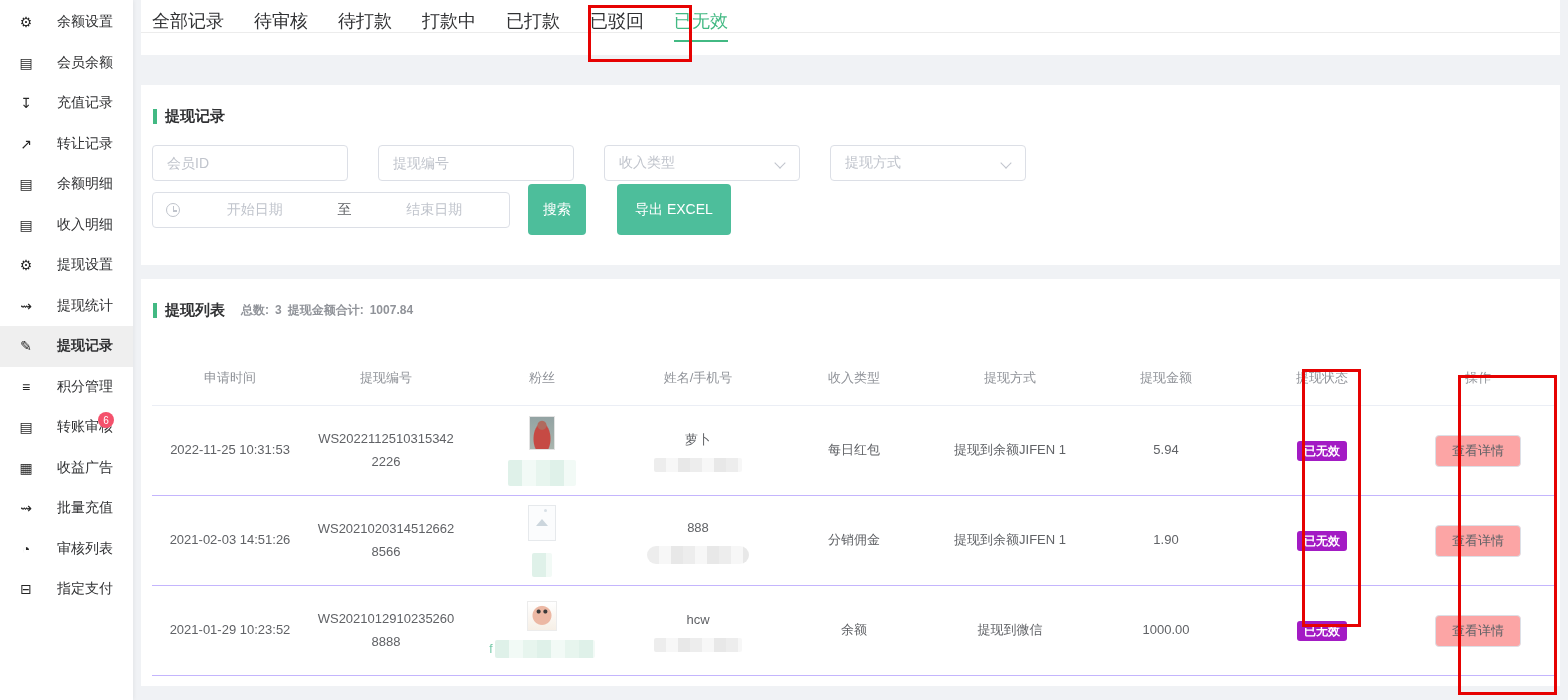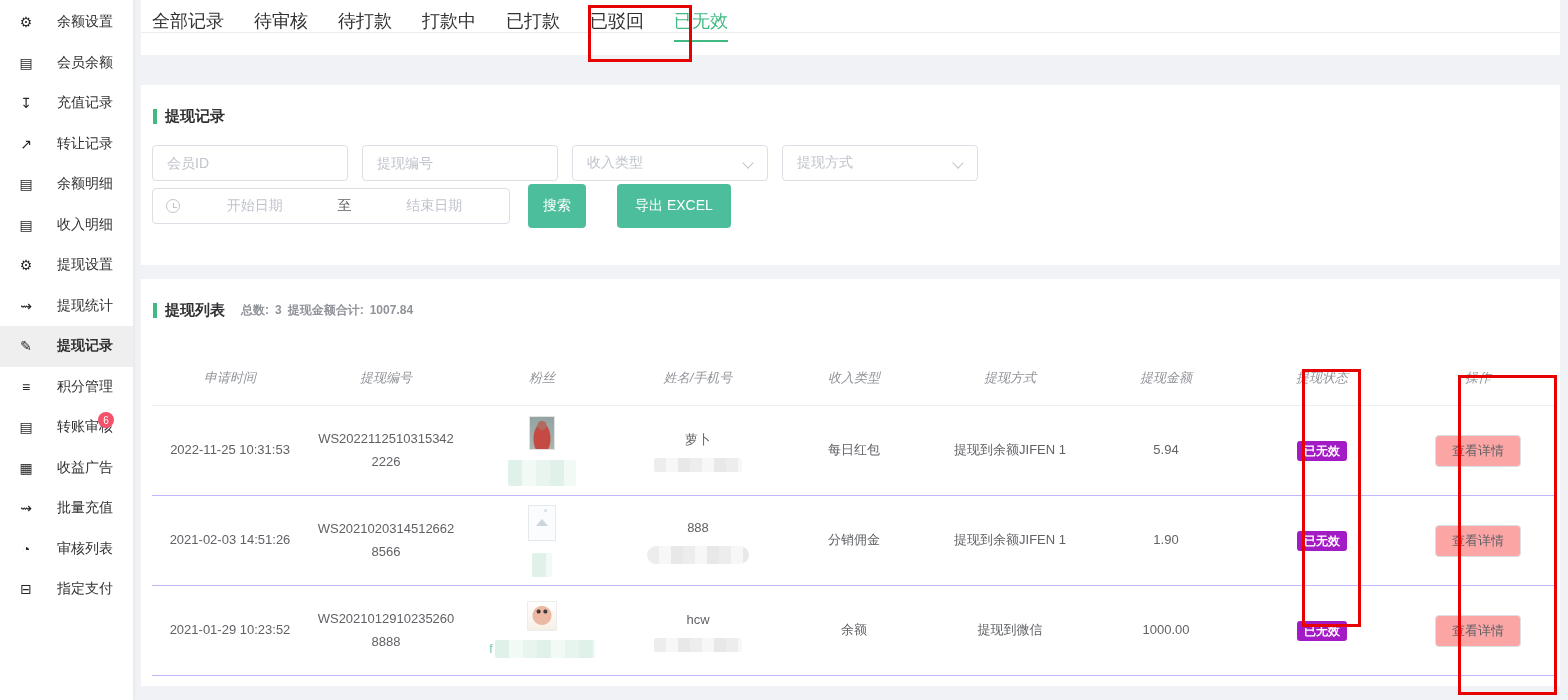--- a/index.html
+++ b/index.html
@@ -47,21 +47,21 @@
     content:''; position:absolute; left:0; right:0; bottom:0; height:2px; background:#42b983;
   }
 
   
   .card-search { top:85px; height:180px; }
   .sec-title { display:flex; align-items:center; padding:22px 0 0 12px; }
   .sec-bar { width:4px; height:15px; background:#42b983; margin-right:8px; flex:none; }
   .sec-text { font-size:15px; font-weight:bold; color:#303133; }
   .sec-summary { display:flex; align-items:baseline; gap:6px; margin-left:16px; font-size:12px; font-weight:bold; color:#909399; }
 
-  .filters { position:absolute; left:11px; top:60px; display:flex; gap:14px; }
+  .filters { position:absolute; left:11px; top:60px; display:flex; gap:30px; }
   .f-input, .f-select {
     width:196px; height:36px; border:1px solid #dcdfe6; border-radius:4px;
     font-size:14px; color:#606266; padding:0 14px; background:#fff; outline:none;
     font-family:"Liberation Sans","DejaVu Sans",sans-serif;
   }
   .f-input::placeholder { color:#c0c4cc; }
   .f-select { position:relative; display:flex; align-items:center; color:#c0c4cc; cursor:pointer; }
   .chev {
     position:absolute; right:15px; top:13px; width:8px; height:8px;
     border-right:1.5px solid #c0c4cc; border-bottom:1.5px solid #c0c4cc;
@@ -72,31 +72,31 @@
   .date-range {
     width:358px; height:36px; border:1px solid #dcdfe6; border-radius:4px;
     display:flex; align-items:center; background:#fff; cursor:pointer;
   }
   .clock { width:14px; height:14px; border:1px solid #c0c4cc; border-radius:50%; position:relative; margin-left:13px; flex:none; }
   .clock::after { content:''; position:absolute; left:5.5px; top:2.5px; width:1.5px; height:5px; background:#c0c4cc; }
   .clock::before { content:''; position:absolute; left:5.5px; top:6.5px; width:4px; height:1.5px; background:#c0c4cc; }
   .date-ph { flex:1; text-align:center; font-size:14px; color:#c0c4cc; }
   .date-sep { width:30px; text-align:center; font-size:14px; color:#606266; }
   .btn {
-    height:44px; border:none; border-radius:4px; background:#4dbe9b; color:#fff;
+    height:51px; border:none; border-radius:4px; background:#4dbe9b; color:#fff;
     font-size:14px; cursor:pointer; font-family:"Liberation Sans","DejaVu Sans",sans-serif;
   }
   .btn-search { margin-left:18px; padding:0 15px; }
   .btn-export { margin-left:31px; padding:0 18px; }
 
   
   .card-list { top:279px; height:407px; }
   .table { position:absolute; left:11px; top:72px; width:1404px; }
   .trow { display:grid; grid-template-columns:repeat(9,156px); align-items:center; }
-  .thead { height:55px; border-bottom:1px solid #ebeef5;font-style:italic; }
+  .thead { height:55px; border-bottom:1px solid #ebeef5; }
   .th { font-size:13px; color:#909399; font-weight:500; text-align:center; }
   .tr { height:90px; border-bottom:1px solid #c4b5fd; }
   .td { font-size:13px; color:#606266; text-align:center; line-height:1.7;
         display:flex; flex-direction:column; align-items:center; justify-content:center; }
 
   .status-badge {
     display:inline-block; background:#a31bc4; color:#fff; font-size:12px;
     padding:4px 7px; border-radius:3px; line-height:1; font-weight:bold;
   }
   .action-btn {

